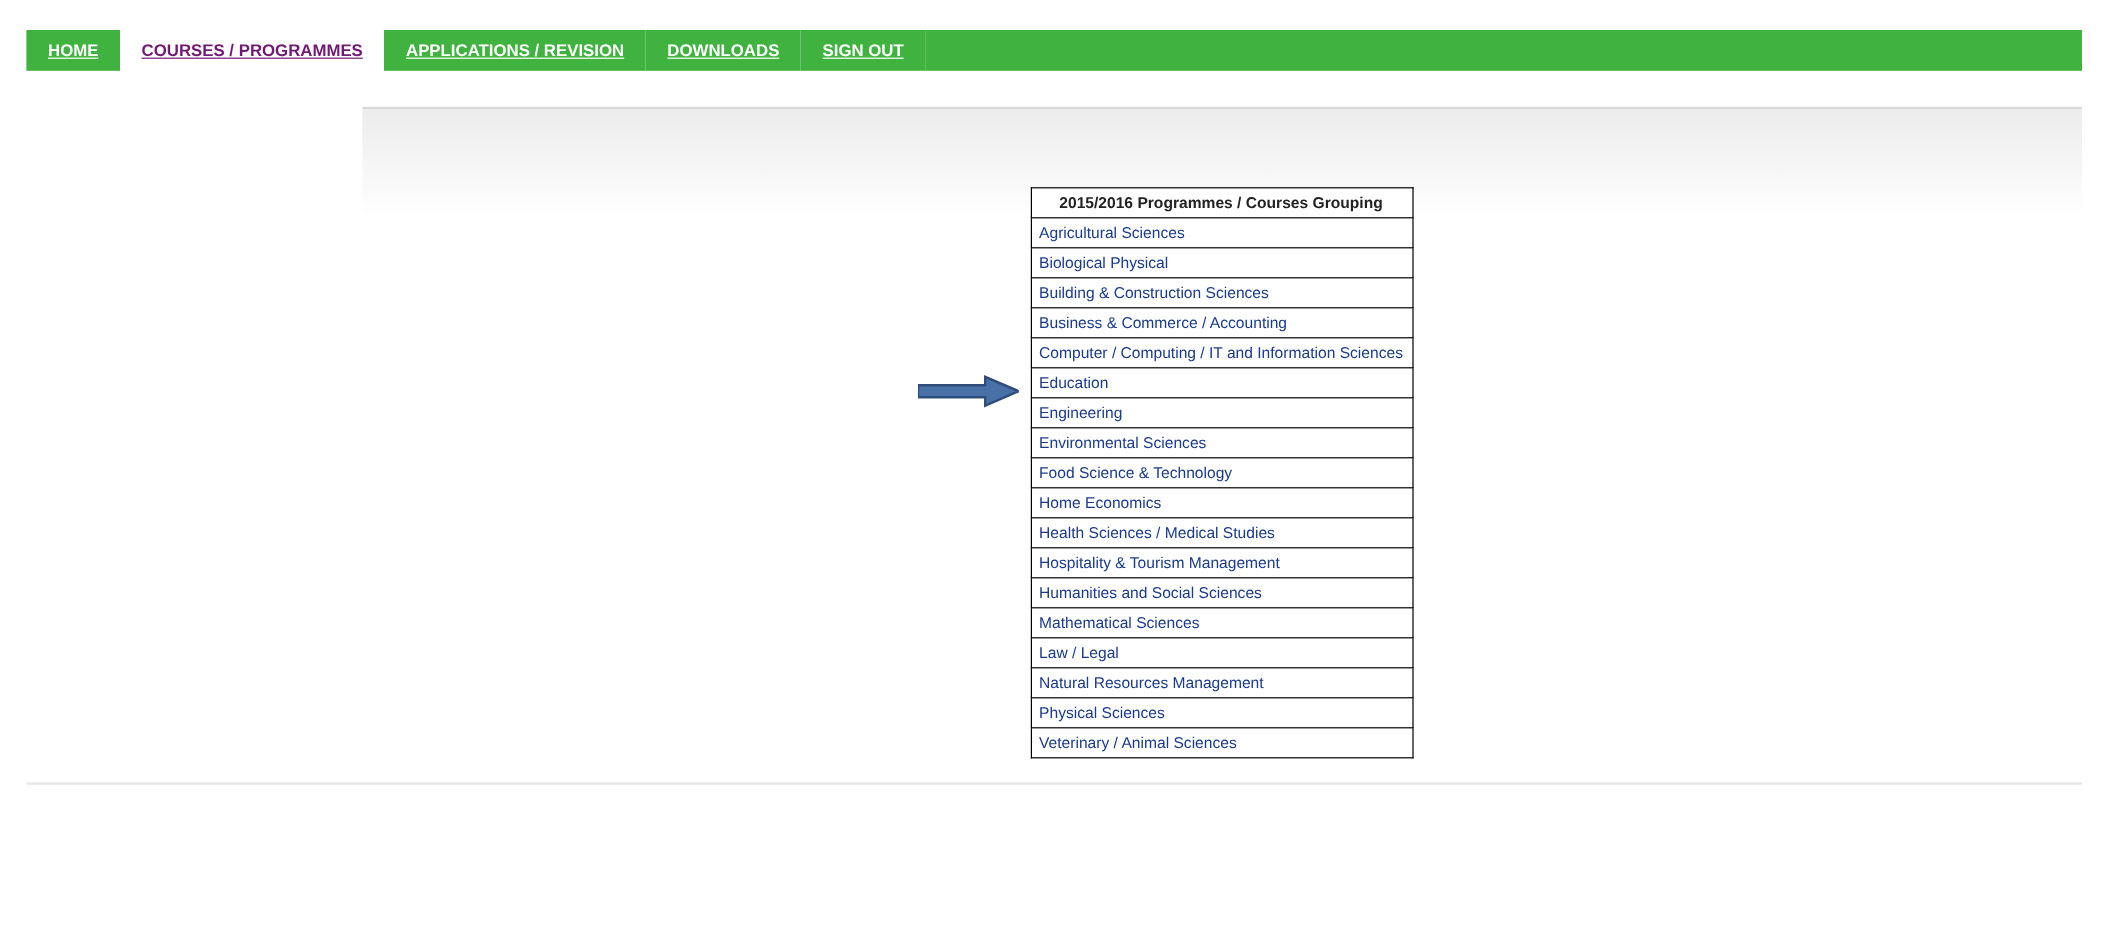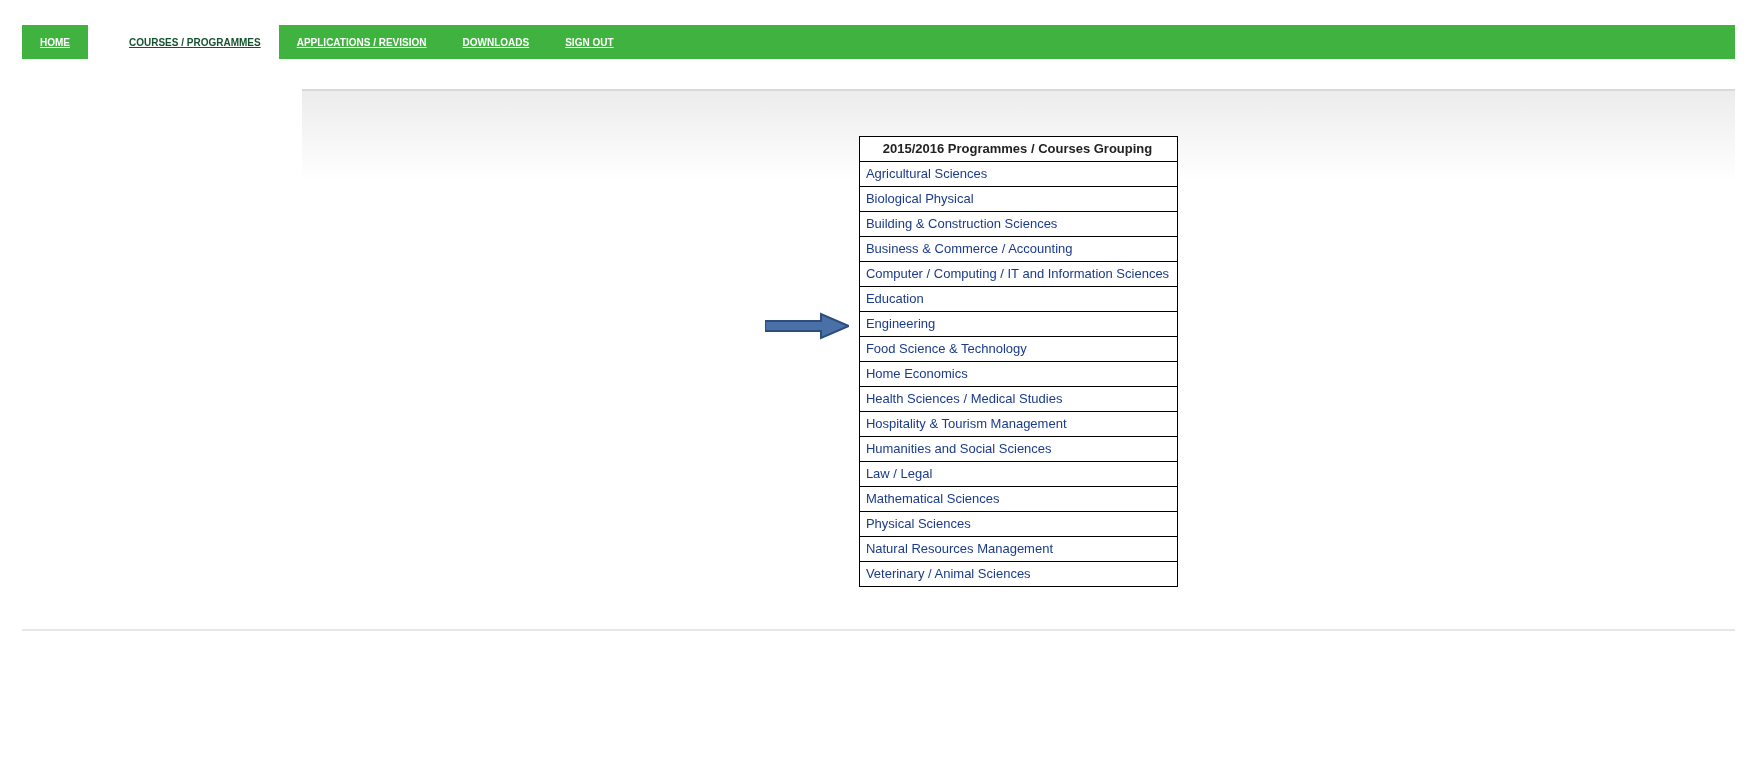--- a/index.html
+++ b/index.html
@@ -14,49 +14,48 @@
   .navbar {
     display: flex;
     align-items: stretch;
     height: 34px;
     margin: 25px 22px 0 22px;
   }
   .nav-item {
     display: flex;
     align-items: center;
     padding: 0 18px;
-    font-size: 10px;
+    font-size: 14px;
     font-weight: 700;
     text-decoration: underline;
     color: #ffffff;
     background: #3fb23f;
     cursor: pointer;
     white-space: nowrap;
   }
   .nav-item.active {
     background: #ffffff;
-    color: #14532d;
-    margin-left: 23px;
+    color: #701a75;
   }
   .nav-filler {
     flex: 1;
     background: #3fb23f;
   }
 
   
   .content-wrap {
     margin: 30px 22px 0 22px;
     padding: 0;
   }
   .gradient-band {
     margin-left: 280px;
     border-top: 2px solid #d9d9d9;
     background: linear-gradient(to bottom, #ececec 0%, #ffffff 90px);
     min-height: 520px;
-    padding-top: 45px;
+    padding-top: 65px;
     position: relative;
   }
 
   
   .prog-table {
     border-collapse: collapse;
     margin: 0 auto;
     background: #ffffff;
   }
   .prog-table th,
@@ -129,45 +128,48 @@
           <tr>
             <td><a>Computer / Computing / IT and Information Sciences </a></td>
           </tr>
           <tr>
             <td><a>Education </a></td>
           </tr>
           <tr>
             <td><a>Engineering </a></td>
           </tr>
           <tr>
+            <td><a>Environmental Sciences </a></td>
+          </tr>
+          <tr>
             <td><a>Food Science &amp; Technology </a></td>
           </tr>
           <tr>
             <td><a>Home Economics </a></td>
           </tr>
           <tr>
             <td><a>Health Sciences / Medical Studies </a></td>
           </tr>
           <tr>
             <td><a>Hospitality &amp; Tourism Management </a></td>
           </tr>
           <tr>
             <td><a>Humanities and Social Sciences </a></td>
           </tr>
           <tr>
+            <td><a>Mathematical Sciences </a></td>
+          </tr>
+          <tr>
             <td><a>Law / Legal </a></td>
           </tr>
           <tr>
-            <td><a>Mathematical Sciences </a></td>
+            <td><a>Natural Resources Management </a></td>
           </tr>
           <tr>
             <td><a>Physical Sciences </a></td>
-          </tr>
-          <tr>
-            <td><a>Natural Resources Management </a></td>
           </tr>
           <tr>
             <td><a>Veterinary / Animal Sciences </a></td>
           </tr>
         </tbody>
     </table>
 
     <div class="arrow" style="top: 221px; left: 462.875px;">
       <svg viewBox="0 0 84 28" width="84" height="28">
         <polygon points="0,9 56,9 56,2 84,14 56,26 56,19 0,19" fill="#4a70a8" stroke="#2f4d7a" stroke-width="2"></polygon>

